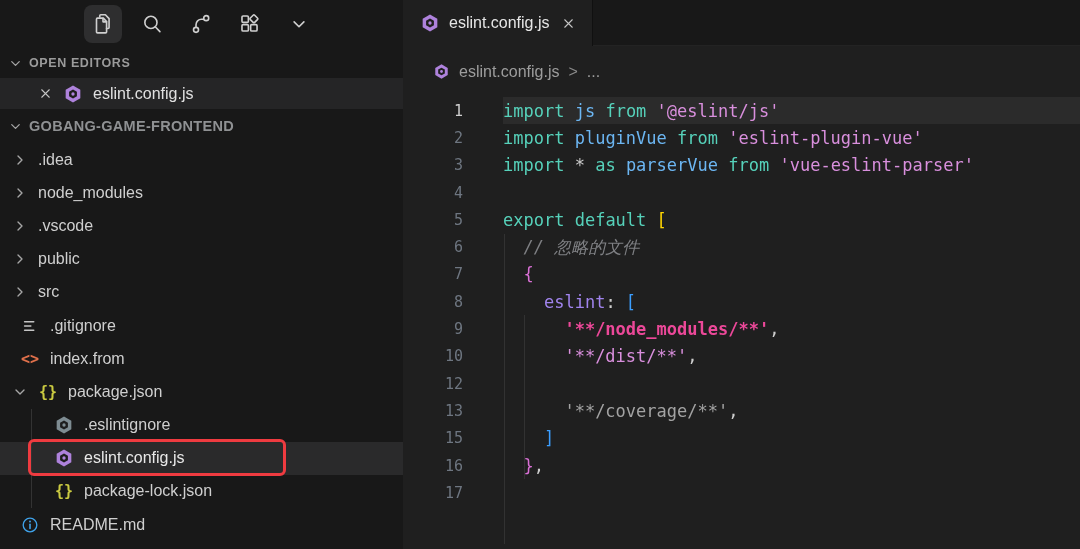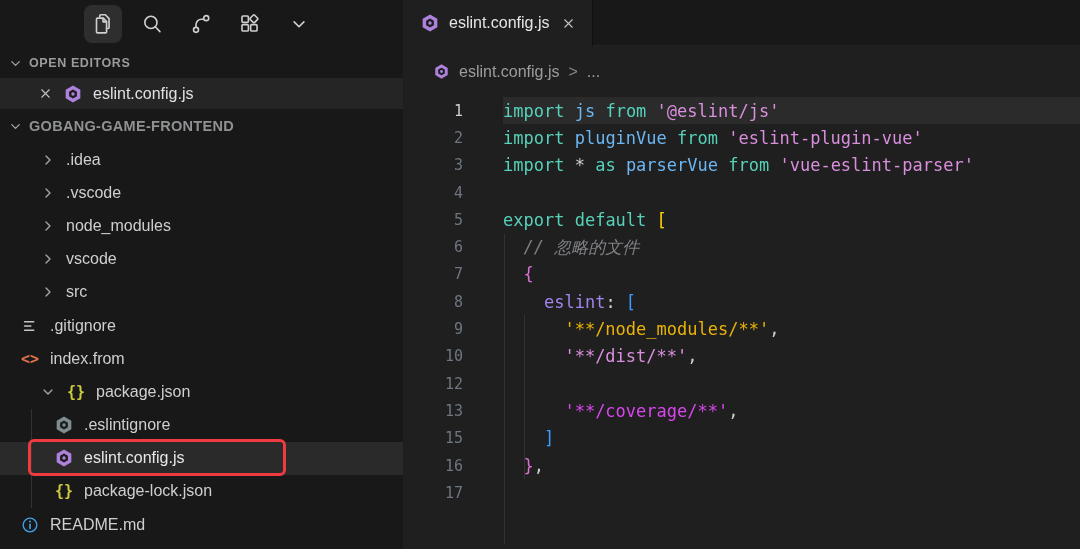--- a/index.html
+++ b/index.html
@@ -25,21 +25,21 @@
              background:#252526; font-size:16px; color:#e0e0e0; cursor:pointer; }
   .oe-item .close svg, .tab .close svg { width:15px; height:15px; }
   .icon-20 { width:20px; height:20px; display:inline-flex; align-items:center; justify-content:center; flex:0 0 20px; }
   .icon-20 svg { width:20px; height:20px; }
 
   .tree { flex:1; overflow:hidden; }
   .tree-row { height:33.2px; display:flex; align-items:center; gap:10px; font-size:16px;
               color:#cfcfcf; position:relative; cursor:pointer; }
   .tree-row .chev { width:16px; height:16px; flex:0 0 16px; display:inline-flex; align-items:center; justify-content:center; }
   .tree-row .chev svg { width:16px; height:16px; }
-  .tree-row.ind0 { padding-left:40px; }
+  .tree-row.ind0 { padding-left:12px; }
   .tree-row.ind0.file { padding-left:20px; }
   .tree-row.ind1 { padding-left:54px;
                    background-image:linear-gradient(#333,#333);
                    background-size:1px 100%; background-position:31px 0; background-repeat:no-repeat; }
   .tree-row.selected { background-color:#2a2a2b; color:#e8e8e8; }
   .glyph { font-family:"DejaVu Sans Mono", monospace; font-weight:bold; font-size:15px; width:20px;
            flex:0 0 20px; text-align:center; }
   .annotation { position:absolute; left:28px; top:-2.5px; width:258px; height:37px;
                 border:3px solid #ef3b40; border-radius:6px; pointer-events:none; z-index:3; }
 
@@ -166,37 +166,37 @@
             </svg>
           </span>
           <span>.idea</span>
         </div>
         <div class="tree-row ind0">
           <span class="chev" style="display: inline-flex; align-items: center; justify-content: center;">
             <svg viewBox="0 0 24 24" fill="none" stroke="#a6a6a6" stroke-width="2" stroke-linecap="round" stroke-linejoin="round">
               <path d="M9 6l6 6-6 6"></path>
             </svg>
           </span>
+          <span>node_modules</span>
+        </div>
+        <div class="tree-row ind0">
+          <span class="chev" style="display: inline-flex; align-items: center; justify-content: center;">
+            <svg viewBox="0 0 24 24" fill="none" stroke="#a6a6a6" stroke-width="2" stroke-linecap="round" stroke-linejoin="round">
+              <path d="M9 6l6 6-6 6"></path>
+            </svg>
+          </span>
           <span>.vscode</span>
         </div>
         <div class="tree-row ind0">
           <span class="chev" style="display: inline-flex; align-items: center; justify-content: center;">
             <svg viewBox="0 0 24 24" fill="none" stroke="#a6a6a6" stroke-width="2" stroke-linecap="round" stroke-linejoin="round">
               <path d="M9 6l6 6-6 6"></path>
             </svg>
           </span>
-          <span>node_modules</span>
-        </div>
-        <div class="tree-row ind0">
-          <span class="chev" style="display: inline-flex; align-items: center; justify-content: center;">
-            <svg viewBox="0 0 24 24" fill="none" stroke="#a6a6a6" stroke-width="2" stroke-linecap="round" stroke-linejoin="round">
-              <path d="M9 6l6 6-6 6"></path>
-            </svg>
-          </span>
-          <span>vscode</span>
+          <span>public</span>
         </div>
         <div class="tree-row ind0">
           <span class="chev" style="display: inline-flex; align-items: center; justify-content: center;">
             <svg viewBox="0 0 24 24" fill="none" stroke="#a6a6a6" stroke-width="2" stroke-linecap="round" stroke-linejoin="round">
               <path d="M9 6l6 6-6 6"></path>
             </svg>
           </span>
           <span>src</span>
         </div>
         <div class="tree-row ind0 file">
@@ -321,32 +321,32 @@
         <div class="code-line">
           <span class="ln">7</span>
           <span class="txt"><span class="tok-plain" style="color: rgb(205, 205, 205);">  </span><span class="tok-bracket2" style="color: rgb(218, 112, 214);">{</span></span>
         </div>
         <div class="code-line">
           <span class="ln">8</span>
           <span class="txt"><span class="tok-plain" style="color: rgb(205, 205, 205);">    </span><span class="tok-property" style="color: rgb(161, 132, 238);">eslint</span><span class="tok-plain" style="color: rgb(205, 205, 205);">: </span><span class="tok-bracket3" style="color: rgb(59, 158, 255);">[</span></span>
         </div>
         <div class="code-line">
           <span class="ln">9</span>
-          <span class="txt"><span class="tok-plain" style="color: rgb(205, 205, 205);">      </span><span class="tok-string" style="color: #eab308;">'**/node_modules/**'</span><span class="tok-plain" style="color: rgb(205, 205, 205);">,</span></span>
+          <span class="txt"><span class="tok-plain" style="color: rgb(205, 205, 205);">      </span><span class="tok-string" style="color: #ec4899; font-weight: bold;">'**/node_modules/**'</span><span class="tok-plain" style="color: rgb(205, 205, 205);">,</span></span>
         </div>
         <div class="code-line">
           <span class="ln">10</span>
           <span class="txt"><span class="tok-plain" style="color: rgb(205, 205, 205);">      </span><span class="tok-string" style="color: rgb(217, 143, 221);">'**/dist/**'</span><span class="tok-plain" style="color: rgb(205, 205, 205);">,</span></span>
         </div>
         <div class="code-line">
           <span class="ln">12</span>
         </div>
         <div class="code-line">
           <span class="ln">13</span>
-          <span class="txt"><span class="tok-plain" style="color: rgb(205, 205, 205);">      </span><span class="tok-string" style="color: #d946ef;">'**/coverage/**'</span><span class="tok-plain" style="color: rgb(205, 205, 205);">,</span></span>
+          <span class="txt"><span class="tok-plain" style="color: rgb(205, 205, 205);">      </span><span class="tok-string" style="color: #a3a3a3;">'**/coverage/**'</span><span class="tok-plain" style="color: rgb(205, 205, 205);">,</span></span>
         </div>
         <div class="code-line">
           <span class="ln">15</span>
           <span class="txt"><span class="tok-plain" style="color: rgb(205, 205, 205);">    </span><span class="tok-bracket3" style="color: rgb(59, 158, 255);">]</span></span>
         </div>
         <div class="code-line">
           <span class="ln">16</span>
           <span class="txt"><span class="tok-plain" style="color: rgb(205, 205, 205);">  </span><span class="tok-bracket2" style="color: rgb(218, 112, 214);">}</span><span class="tok-plain" style="color: rgb(205, 205, 205);">,</span></span>
         </div>
         <div class="code-line">

